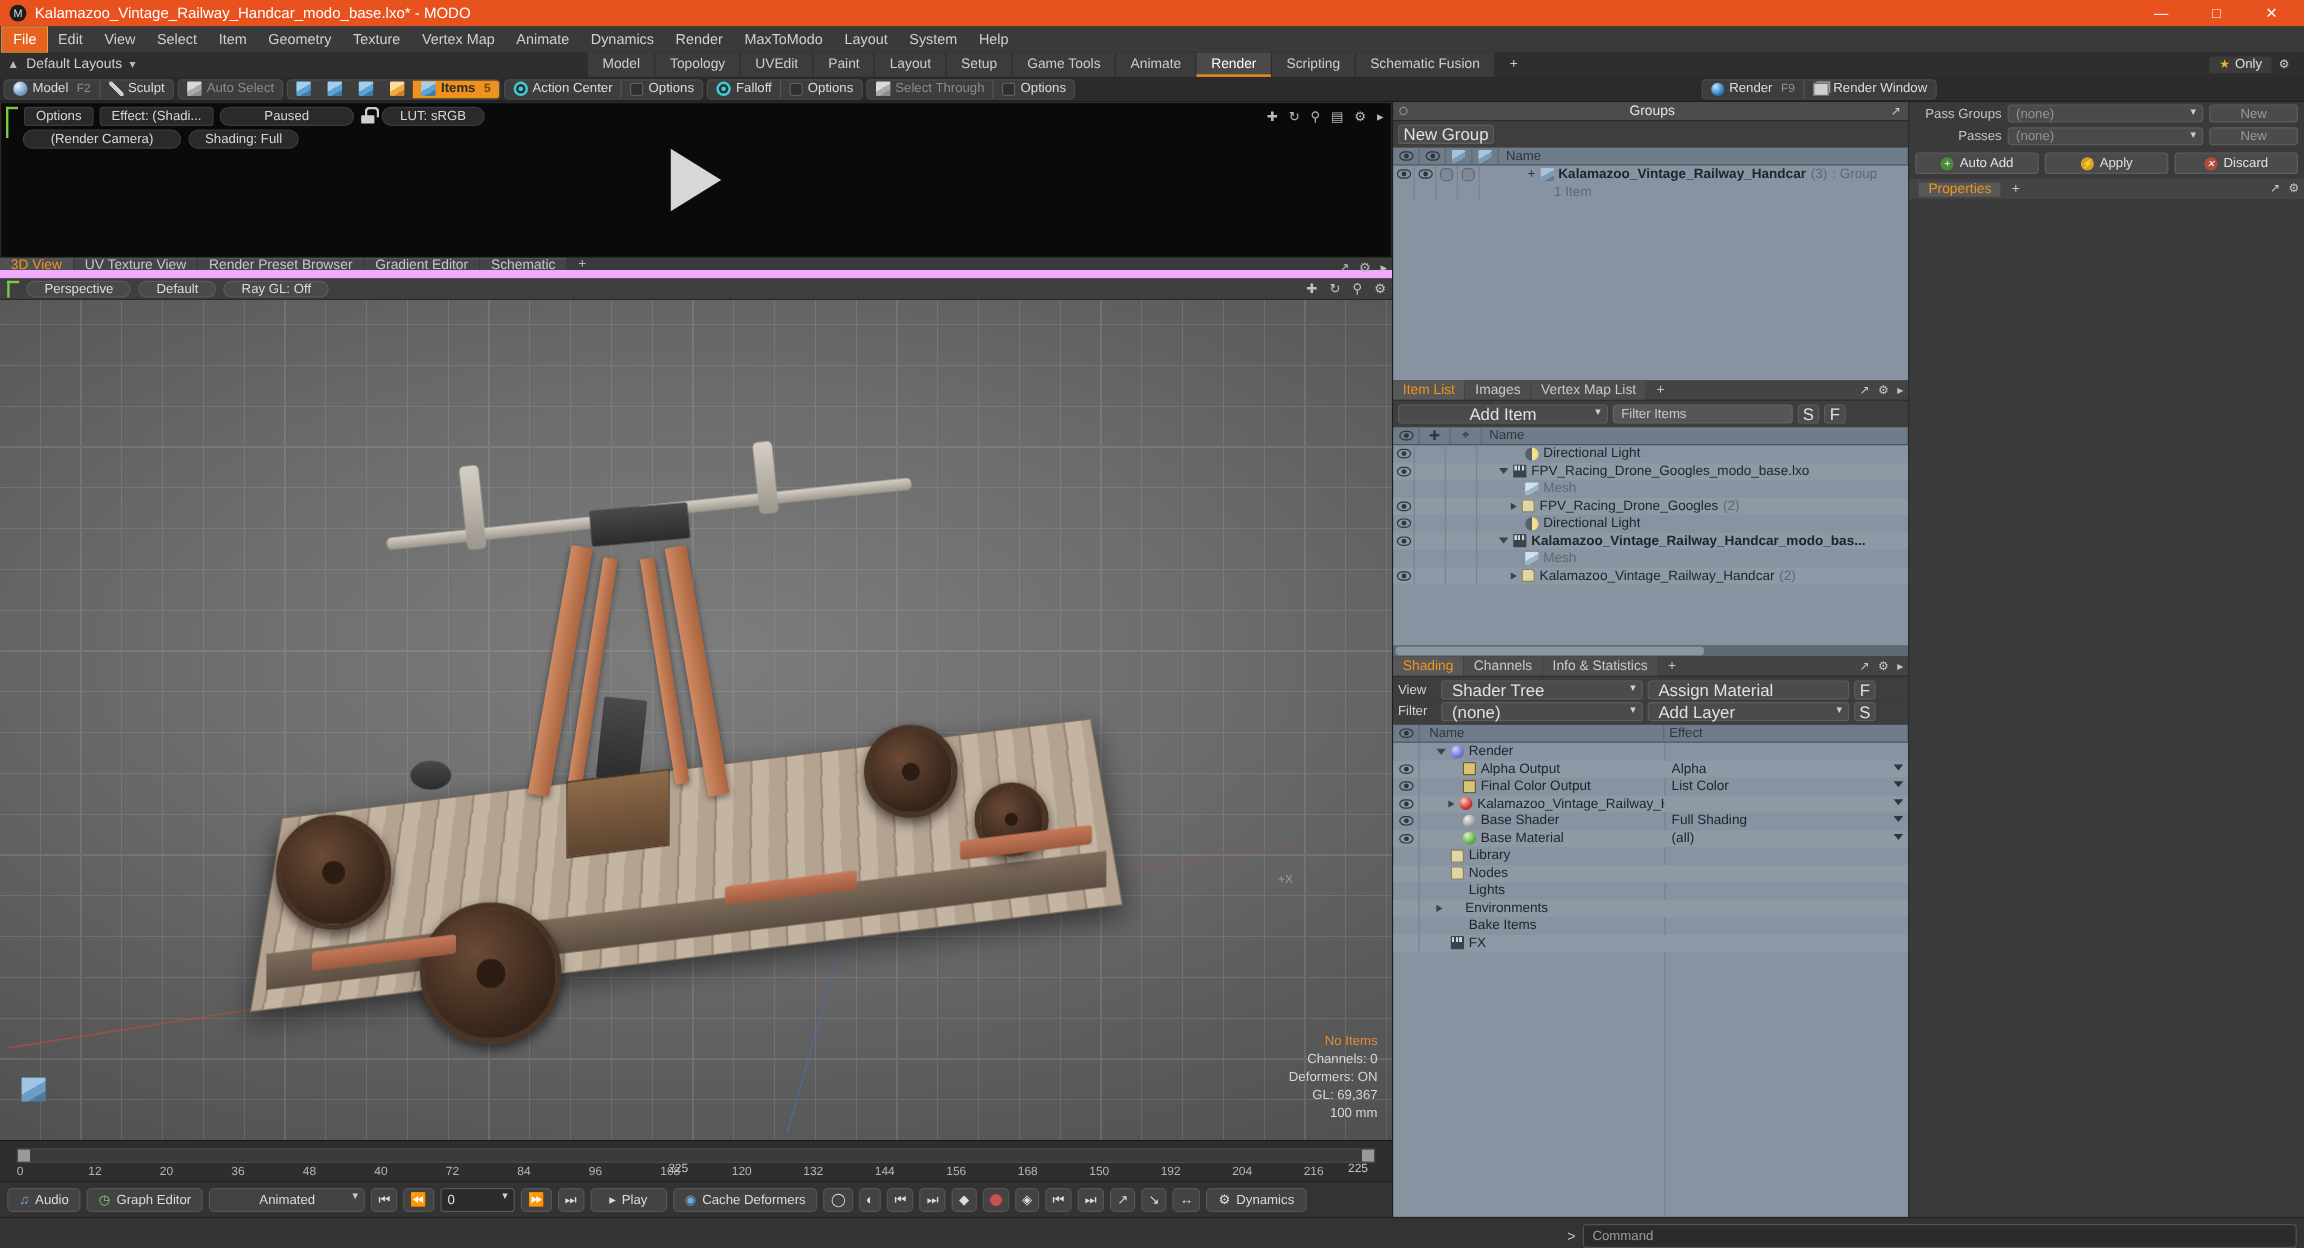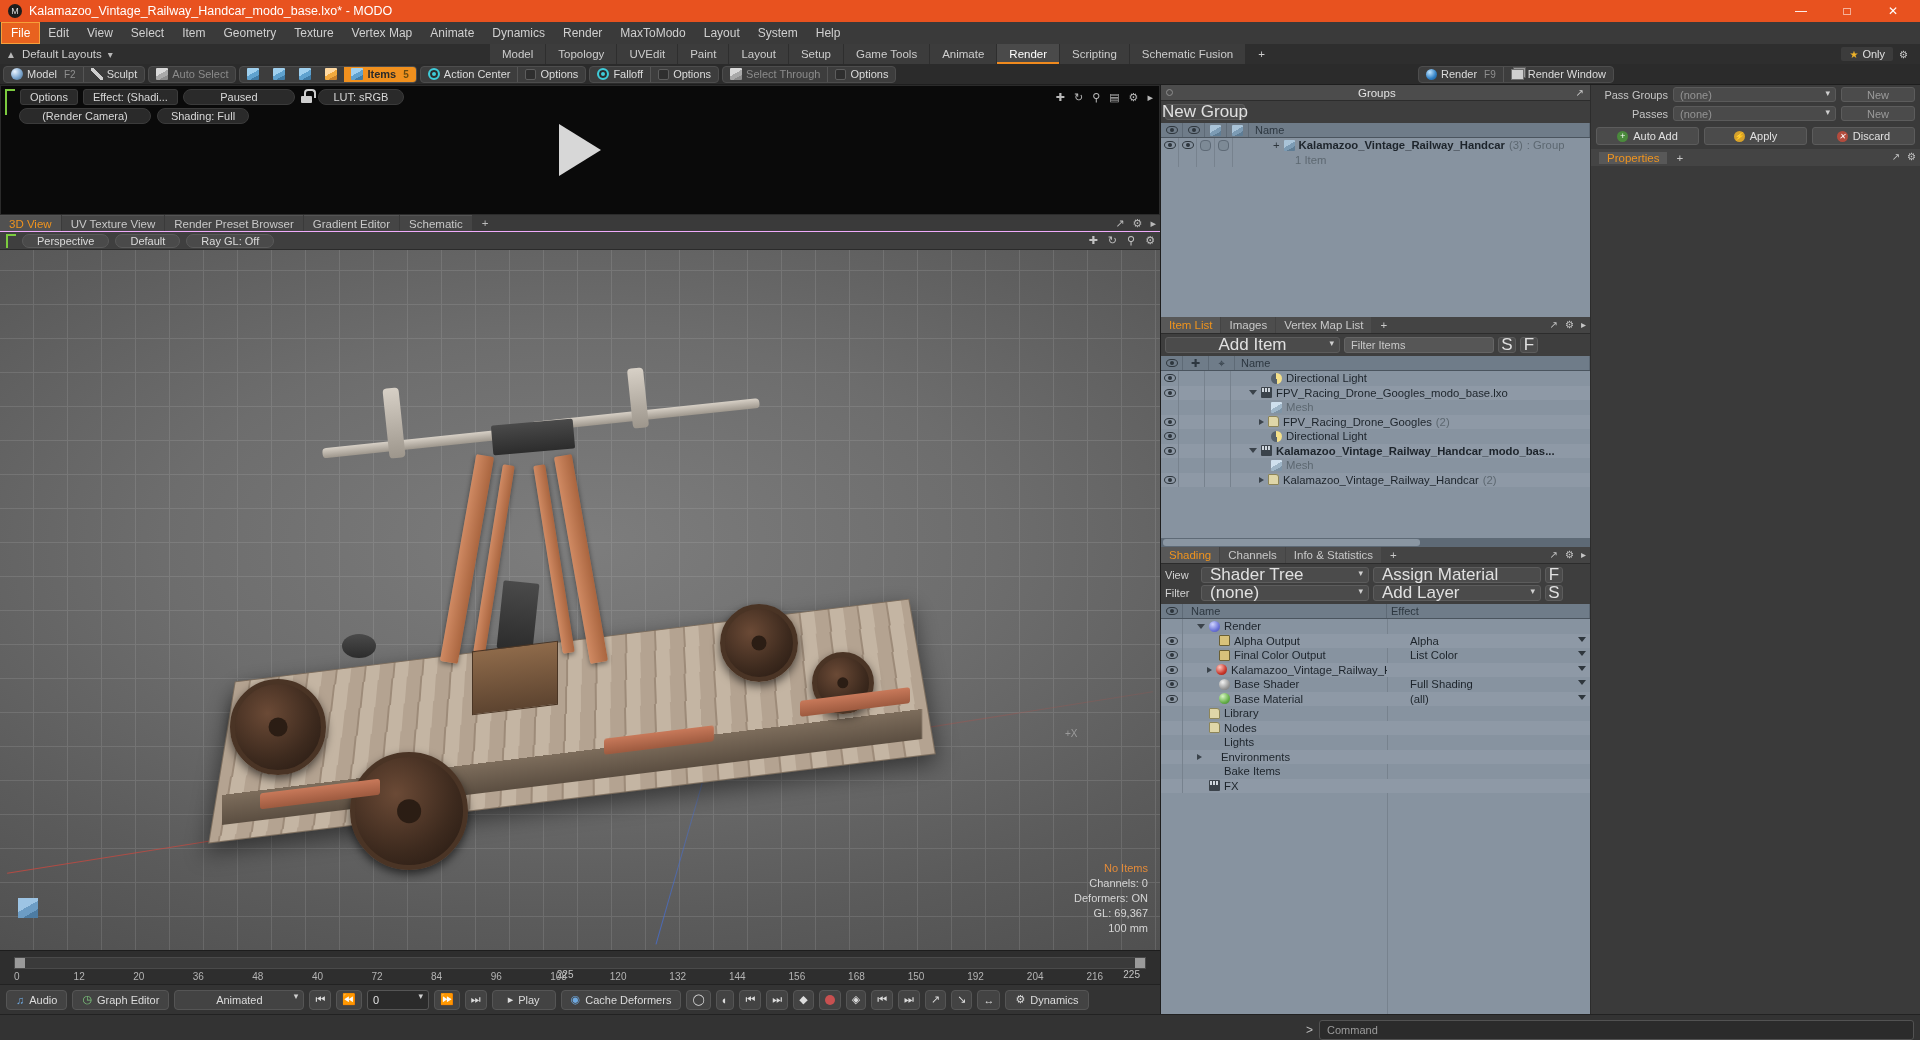--- a/index.html
+++ b/index.html
@@ -82,21 +82,21 @@
              width:0; height:0; border-left:42px solid #e9e9e9; border-top:26px solid transparent;
              border-bottom:26px solid transparent; opacity:.92; }
   .lock { width:13px; height:14px; position:relative; }
   .lock:before { content:""; position:absolute; bottom:0; left:1px; width:11px; height:7px;
                  background:#cfcfcf; border-radius:1px; }
   .lock:after { content:""; position:absolute; top:0; left:4px; width:8px; height:7px;
                 border:2px solid #cfcfcf; border-bottom:none; border-radius:4px 4px 0 0; }
 
   
   .vp-tabbar { height:17px; background:#3a3a3a; display:flex; align-items:stretch; position:relative;
-               border-bottom:1px solid #f0abfc; }
+               border-bottom:7px solid #f0abfc; }
   .vp-tab { padding:0 9px; display:flex; align-items:center; font-size:11.5px; color:#c8c8c8;
             background:#454545; margin-right:1px; border-top:1px solid #555; }
   .vp-tab.sel { background:#515151; color:#f0941e; }
   .vp-tab.plus { background:transparent; border:none; color:#bbb; }
   .vp-tools { position:absolute; right:4px; top:2px; display:flex; gap:8px; color:#b9b9b9; font-size:11px; }
 
   .vp-sub { height:18px; background:#3f3f3f; display:flex; align-items:center; gap:6px;
             padding-left:6px; position:relative; border-bottom:1px solid #2b2b2b; }
   .vp-sub .lcorner { height:14px; border-color:#7ccb3f; }
   .vp-pill { background:#4a4a4a; border:1px solid #5a5a5a; border-radius:8px; padding:0 14px;
@@ -180,21 +180,21 @@
   .tabrow { height:17px; background:#444; display:flex; align-items:stretch; position:relative;
             border-bottom:1px solid #2c2c2c; }
   .ptab { padding:0 8px; display:flex; align-items:center; font-size:11.5px; color:#c9c9c9;
           background:#4d4d4d; margin-right:1px; }
   .ptab.sel { background:#585858; color:#f0941e; }
   .ptab.plus { background:transparent; }
   .tabrow-ico { position:absolute; right:4px; top:2px; display:flex; gap:7px; color:#c6c6c6; font-size:10px; }
 
   .ctrlrow { display:flex; align-items:center; gap:4px; padding:3px 4px; background:#3e3e3e; }
   .btnx { background:#4b4b4b; border:1px solid #5c5c5c; border-radius:3px; height:16px;
-          display:flex; align-items:center; justify-content:center; font-size:17px; color:#e0e0e0;
+          display:flex; align-items:center; justify-content:center; font-size:14px; color:#e0e0e0;
           padding:0 8px; white-space:nowrap; }
   .btnx.lft { justify-content:flex-start; }
   .field { background:#565656; border:1px solid #656565; border-radius:3px; height:16px; display:flex;
            align-items:center; padding:0 6px; font-size:11px; color:#e4e4e4; }
   .drop { position:relative; }
   .drop:after { content:"▾"; position:absolute; right:5px; top:0px; font-size:9px; color:#d0d0d0; }
 
   .colhdr { height:15px; background:#6f7c89; display:flex; align-items:center; font-size:11px;
             color:#2d3740; border-bottom:1px solid #4a545e; }
   .colhdr .c { display:flex; align-items:center; justify-content:center; height:100%;
@@ -220,21 +220,21 @@
                    background:repeating-linear-gradient(90deg,#cfd6dd 0 2px,#3b434b 2px 3px); }
   .mi-folder { background:#dfd6a8; border-radius:1px 3px 1px 1px; border:1px solid #8d8559; }
   .mi-grp { background:linear-gradient(150deg,#a9c3d8 0 45%,#7c9bb4 45% 72%,#5f7d95 72%); border-radius:1px; }
   .mi-sphere-b { border-radius:50%; background:radial-gradient(circle at 34% 30%,#cfd4ff,#6c74d8 60%,#444bb0); }
   .mi-img { background:#d8c27a; border:1px solid #6a5f33; border-radius:1px; }
   .mi-mat-r { border-radius:50%; background:radial-gradient(circle at 34% 30%,#ffc9c0,#c9382c 60%,#8d1d15); }
   .mi-shader { border-radius:50%; background:radial-gradient(circle at 34% 30%,#f2f2f2,#9a9a9a 60%,#6a6a6a); }
   .mi-mat-g { border-radius:50%; background:radial-gradient(circle at 34% 30%,#d7f5c3,#66b04a 60%,#3d7a2c); }
   .dim { color:#5d6871; }
   .bold { font-weight:bold; }
-  .effect-cell { position:absolute; left:245px; width:106px; padding-left:4px; font-size:11.3px; color:#1d242b; }
+  .effect-cell { position:absolute; left:228px; width:106px; padding-left:4px; font-size:11.3px; color:#1d242b; }
   .effcol-line { position:absolute; left:226px; top:0; bottom:0; width:1px; background:#77828e; }
   .effrow { position:relative; }
   .effdrop { position:absolute; right:4px; top:3px; width:0; height:0;
              border-left:4px solid transparent; border-right:4px solid transparent; border-top:5px solid #2e363d; }
 
   
   .prop-row { display:flex; align-items:center; gap:5px; padding:2px 5px; }
   .prop-lab { width:72px; text-align:right; font-size:11px; color:#c6c6c6; }
   .prop-field { flex:1; background:#4a4a4a; border:1px solid #5a5a5a; border-radius:3px; height:15px;
                 display:flex; align-items:center; padding:0 6px; font-size:11px; color:#949494; position:relative; }

